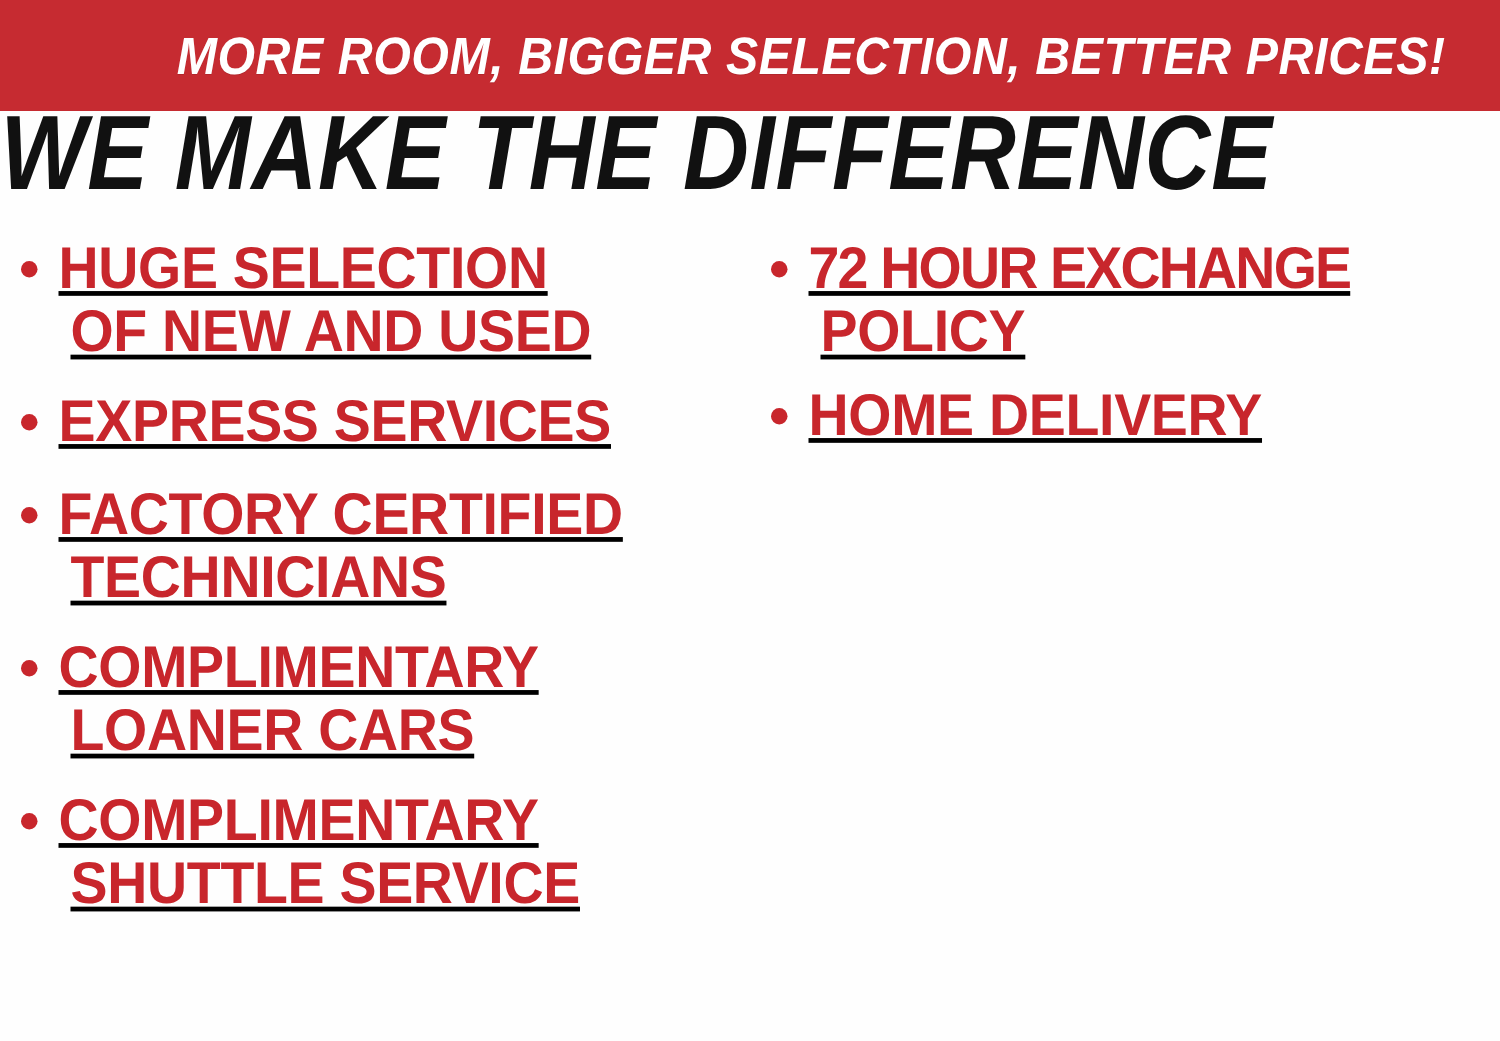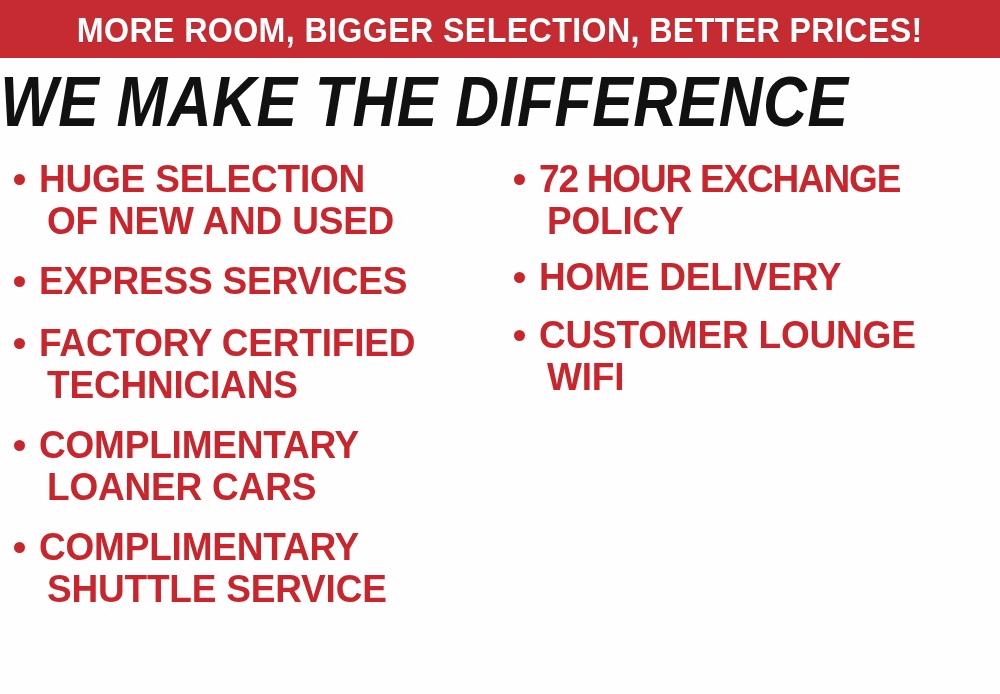--- a/index.html
+++ b/index.html
@@ -23,26 +23,27 @@
     background: #fefefe;
     overflow: hidden;
   }
 
   
   .banner {
     position: absolute;
     left: 0;
     top: 0;
     width: 1000px;
-    height: 58px;
+    height: 74px;
     background: #c62b31;
     display: flex;
     align-items: center;
-    justify-content: center;
+    justify-content: flex-end;
     box-sizing: border-box;
+    font-style: italic;
   }
   .banner-text {
     color: #ffffff;
     font-family: "Liberation Sans Narrow", "Liberation Sans", sans-serif;
     font-weight: bold;
     font-size: 35px;
     letter-spacing: 0.4px;
     line-height: 1;
     white-space: nowrap;
     transform: scaleX(0.92);
@@ -87,20 +88,21 @@
     top: 0;
     height: 536px;
   }
   .col-left  { left: 14px;  width: 490px; }
   .col-right { left: 514px; width: 482px; }
 
   .bullet-item {
     display: flex;
     align-items: flex-start;
     margin-bottom: 22px;
+    text-decoration: underline;
   }
   .col-right .bullet-item { margin-bottom: 18px; }
 
   .bullet-dot {
     flex: 0 0 auto;
     width: 11px;
     height: 11px;
     border-radius: 50%;
     background: #c8262c;
     margin-top: 16px;
@@ -180,23 +182,16 @@
             <span class="ln tight">72 HOUR EXCHANGE</span>
             <span class="ln">POLICY</span>
           </div>
         </div>
         <div class="bullet-item">
           <span class="bullet-dot"></span>
           <div class="bullet-text">
             <span class="ln">HOME DELIVERY</span>
           </div>
         </div>
-        <div class="bullet-item">
-          <span class="bullet-dot"></span>
-          <div class="bullet-text">
-            <span class="ln">CUSTOMER LOUNGE</span>
-            <span class="ln">WIFI</span>
-          </div>
-        </div>
       </div>
   </div>
 
 </div>
 
 </body></html>

